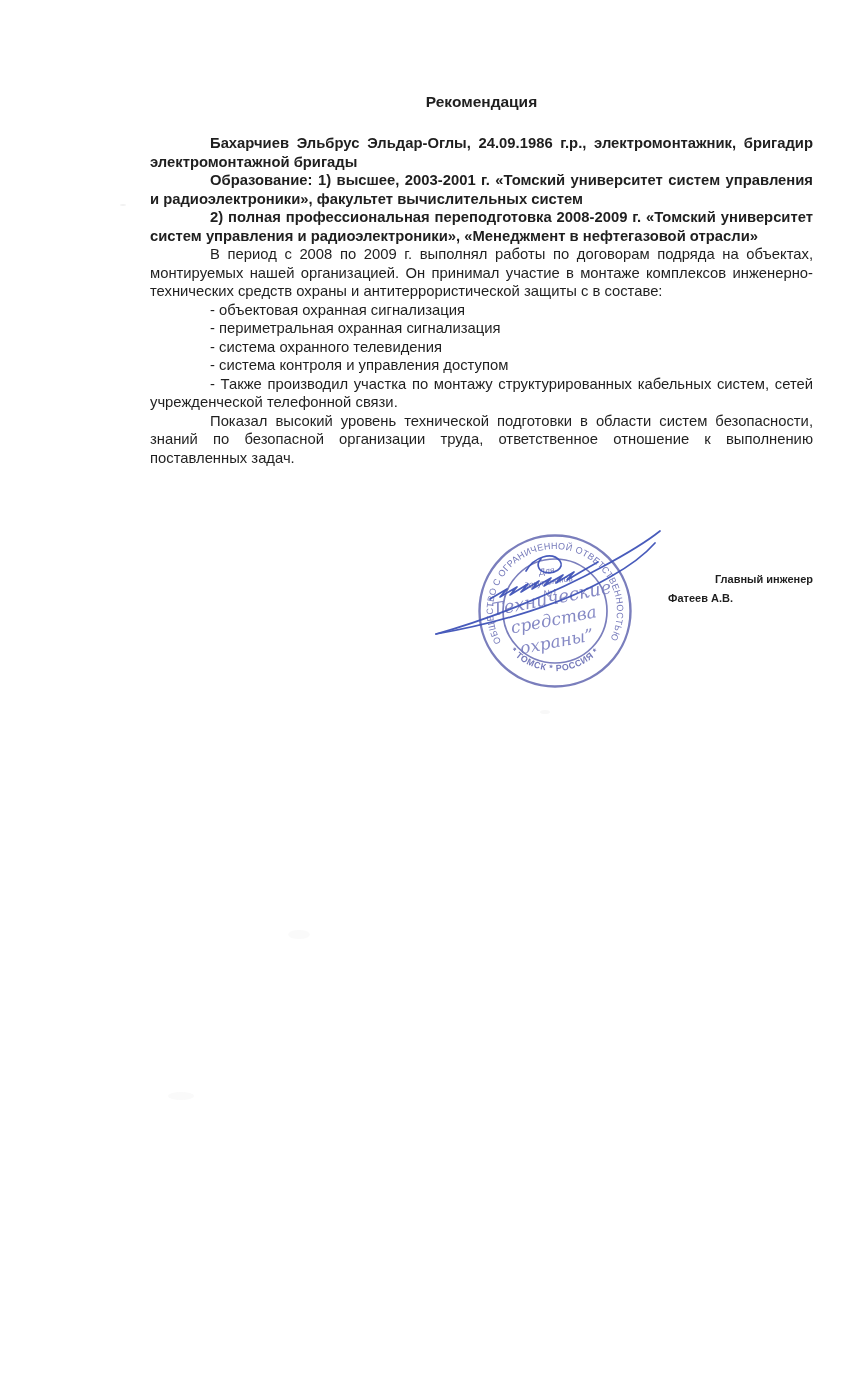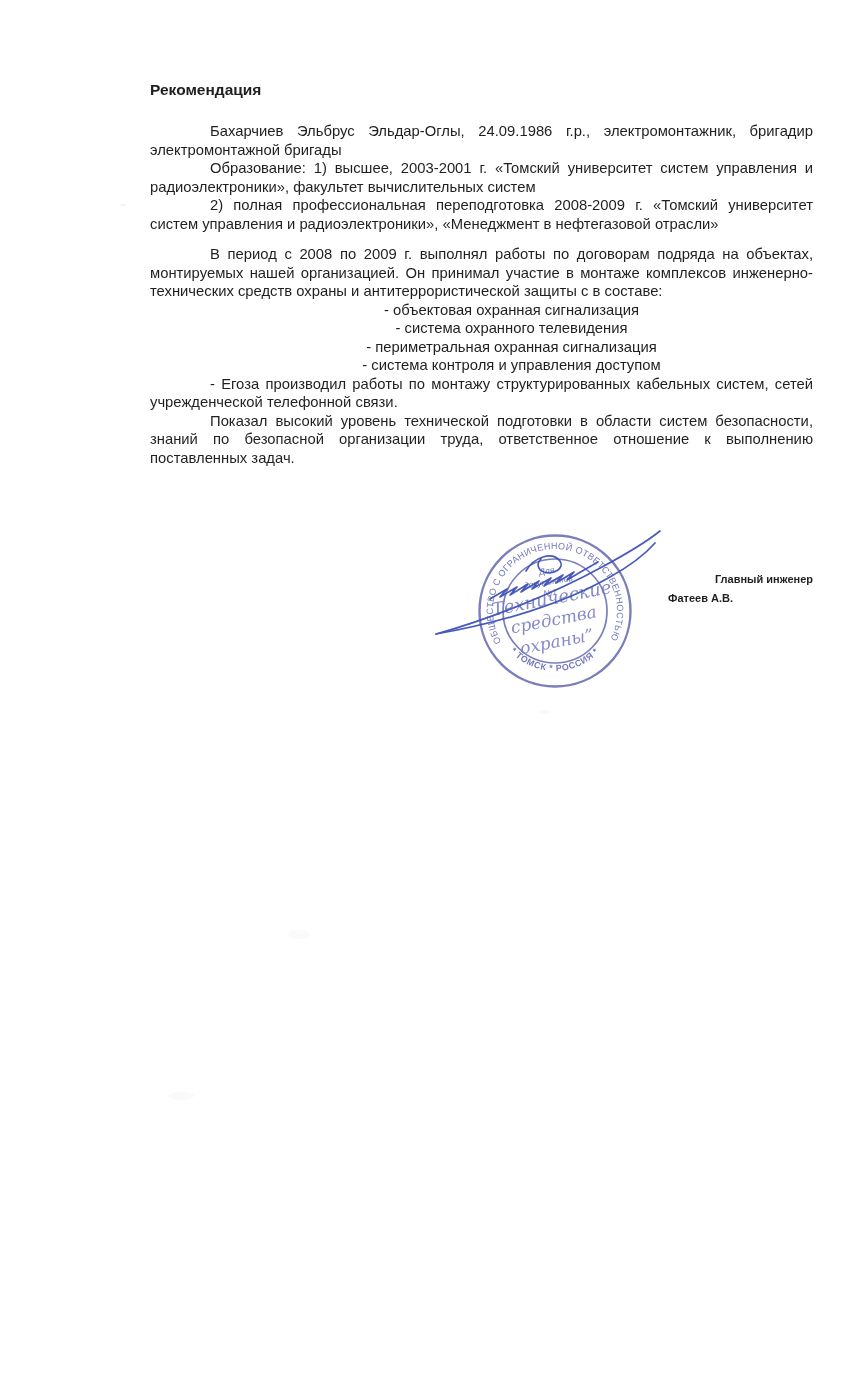--- a/index.html
+++ b/index.html
@@ -17,28 +17,28 @@
     left: 150px;
     top: 80px;
     width: 663px;
     font-size: 14.8px;
     line-height: 18.5px;
     text-align: justify;
   }
   .doc-title {
     font-weight: bold;
     font-size: 15.5px;
-    text-align: left;
-    margin: 0 0 22px 0;
+    text-align: center;
+    margin: 12px 0 22px 0;
     line-height: 20px;
   }
   p.para { margin: 0; text-indent: 60px; }
-  p.bold { font-weight: normal; }
-  p.gap-before { margin-top: 12px; }
-  .list-item { padding-left: 60px; text-align: center; }
+  p.bold { font-weight: bold; }
+  p.gap-before { margin-top: 0; }
+  .list-item { padding-left: 60px; text-align: left; }
   .signature-block {
     position: absolute;
     left: 150px;
     top: 570px;
     width: 663px;
     font-weight: bold;
     font-size: 11px;
     line-height: 19px;
     display: flex;
     justify-content: center;
@@ -97,25 +97,25 @@
   <div class="content">
     <div class="doc-title">Рекомендация</div>
 
     <p class="para bold">Бахарчиев Эльбрус Эльдар-Оглы, 24.09.1986 г.р., электромонтажник, бригадир электромонтажной бригады</p>
     <p class="para bold">Образование:  1) высшее, 2003-2001 г. «Томский университет систем управления и радиоэлектроники», факультет вычислительных систем</p>
     <p class="para bold">2) полная профессиональная переподготовка 2008-2009 г. «Томский университет систем управления и радиоэлектроники», «Менеджмент в нефтегазовой отрасли»</p>
 
     <p class="para gap-before">В период с 2008 по 2009 г. выполнял работы по договорам подряда на объектах, монтируемых нашей организацией. Он принимал участие в монтаже комплексов инженерно-технических средств охраны и антитеррористической защиты с в составе:</p>
 
     <div class="list-item">- объектовая охранная сигнализация</div>
+    <div class="list-item">- периметральная охранная сигнализация</div>
     <div class="list-item">- система охранного телевидения</div>
-    <div class="list-item">- периметральная охранная сигнализация</div>
     <div class="list-item">- система контроля и управления доступом</div>
 
-    <p class="para">- Егоза производил работы по монтажу структурированных кабельных систем, сетей учрежденческой телефонной связи.</p>
+    <p class="para">- Также производил участка по монтажу структурированных кабельных систем, сетей учрежденческой телефонной связи.</p>
     <p class="para">Показал высокий уровень технической подготовки в области систем безопасности, знаний по безопасной организации труда, ответственное отношение к выполнению поставленных задач.</p>
   </div>
 
   <div class="signature-block">
     <div>
       <div>Главный инженер</div>
     </div>
     <div class="sig-right">Фатеев А.В.</div>
   </div>
 

